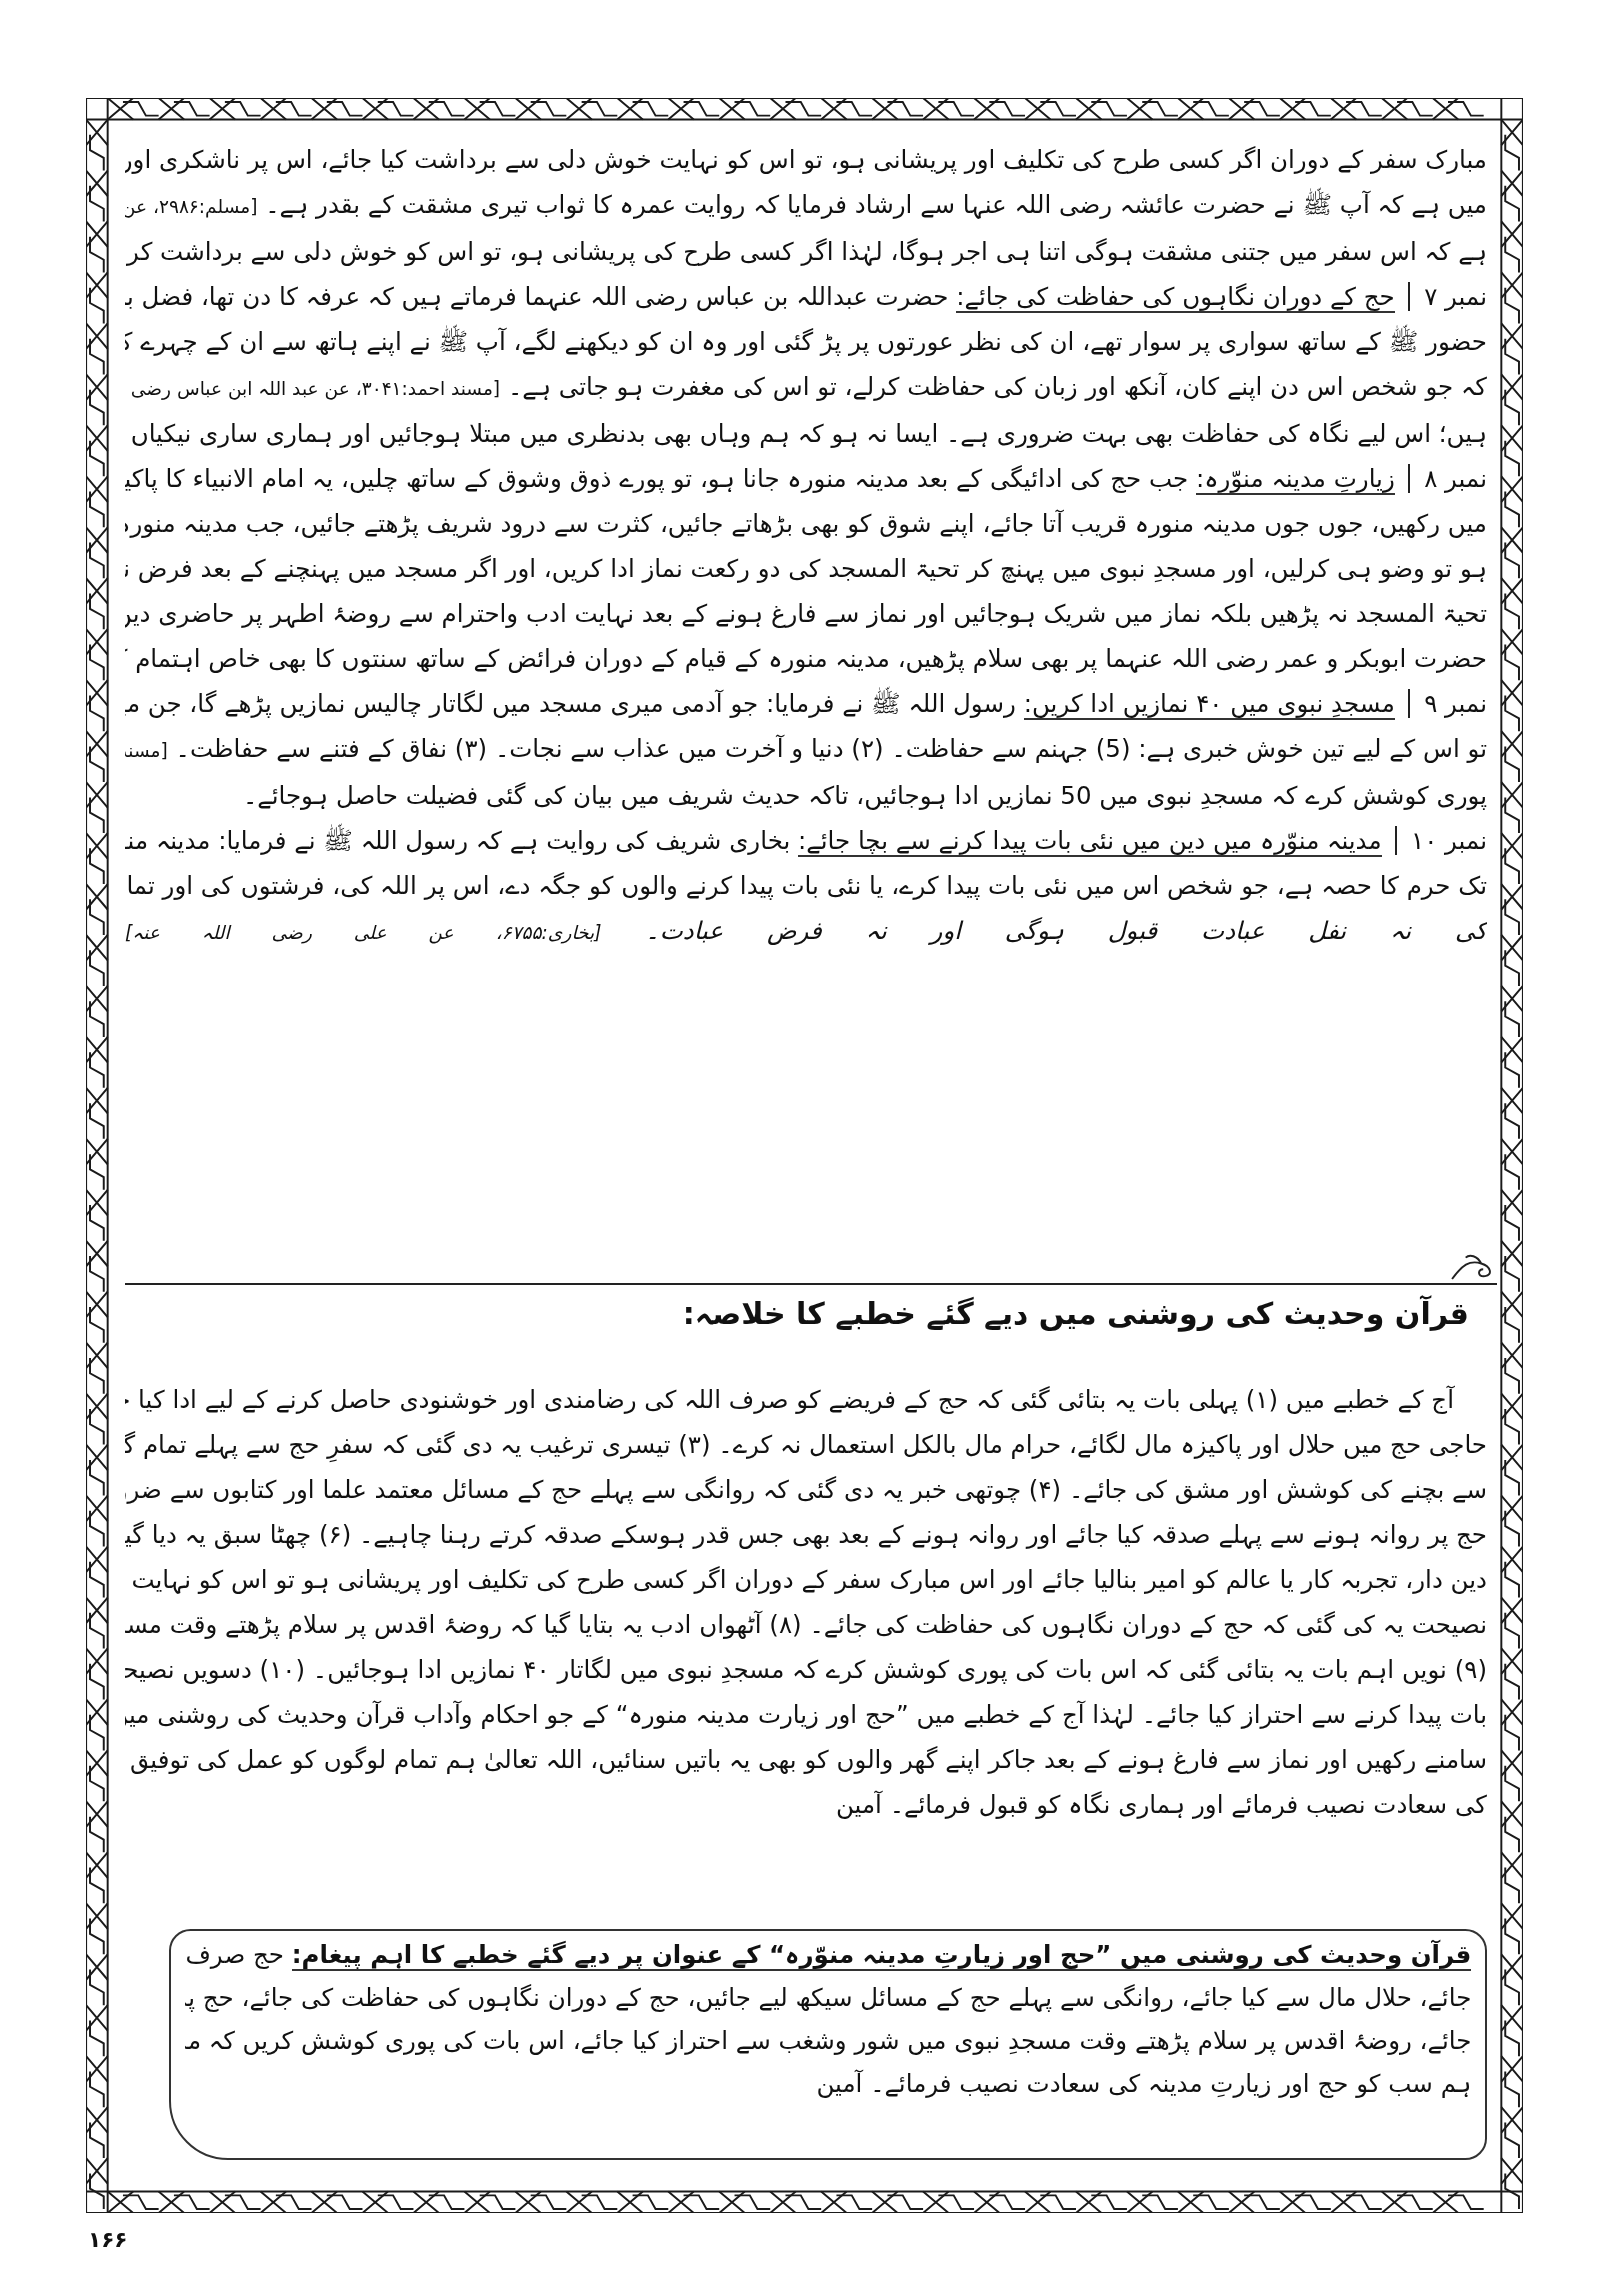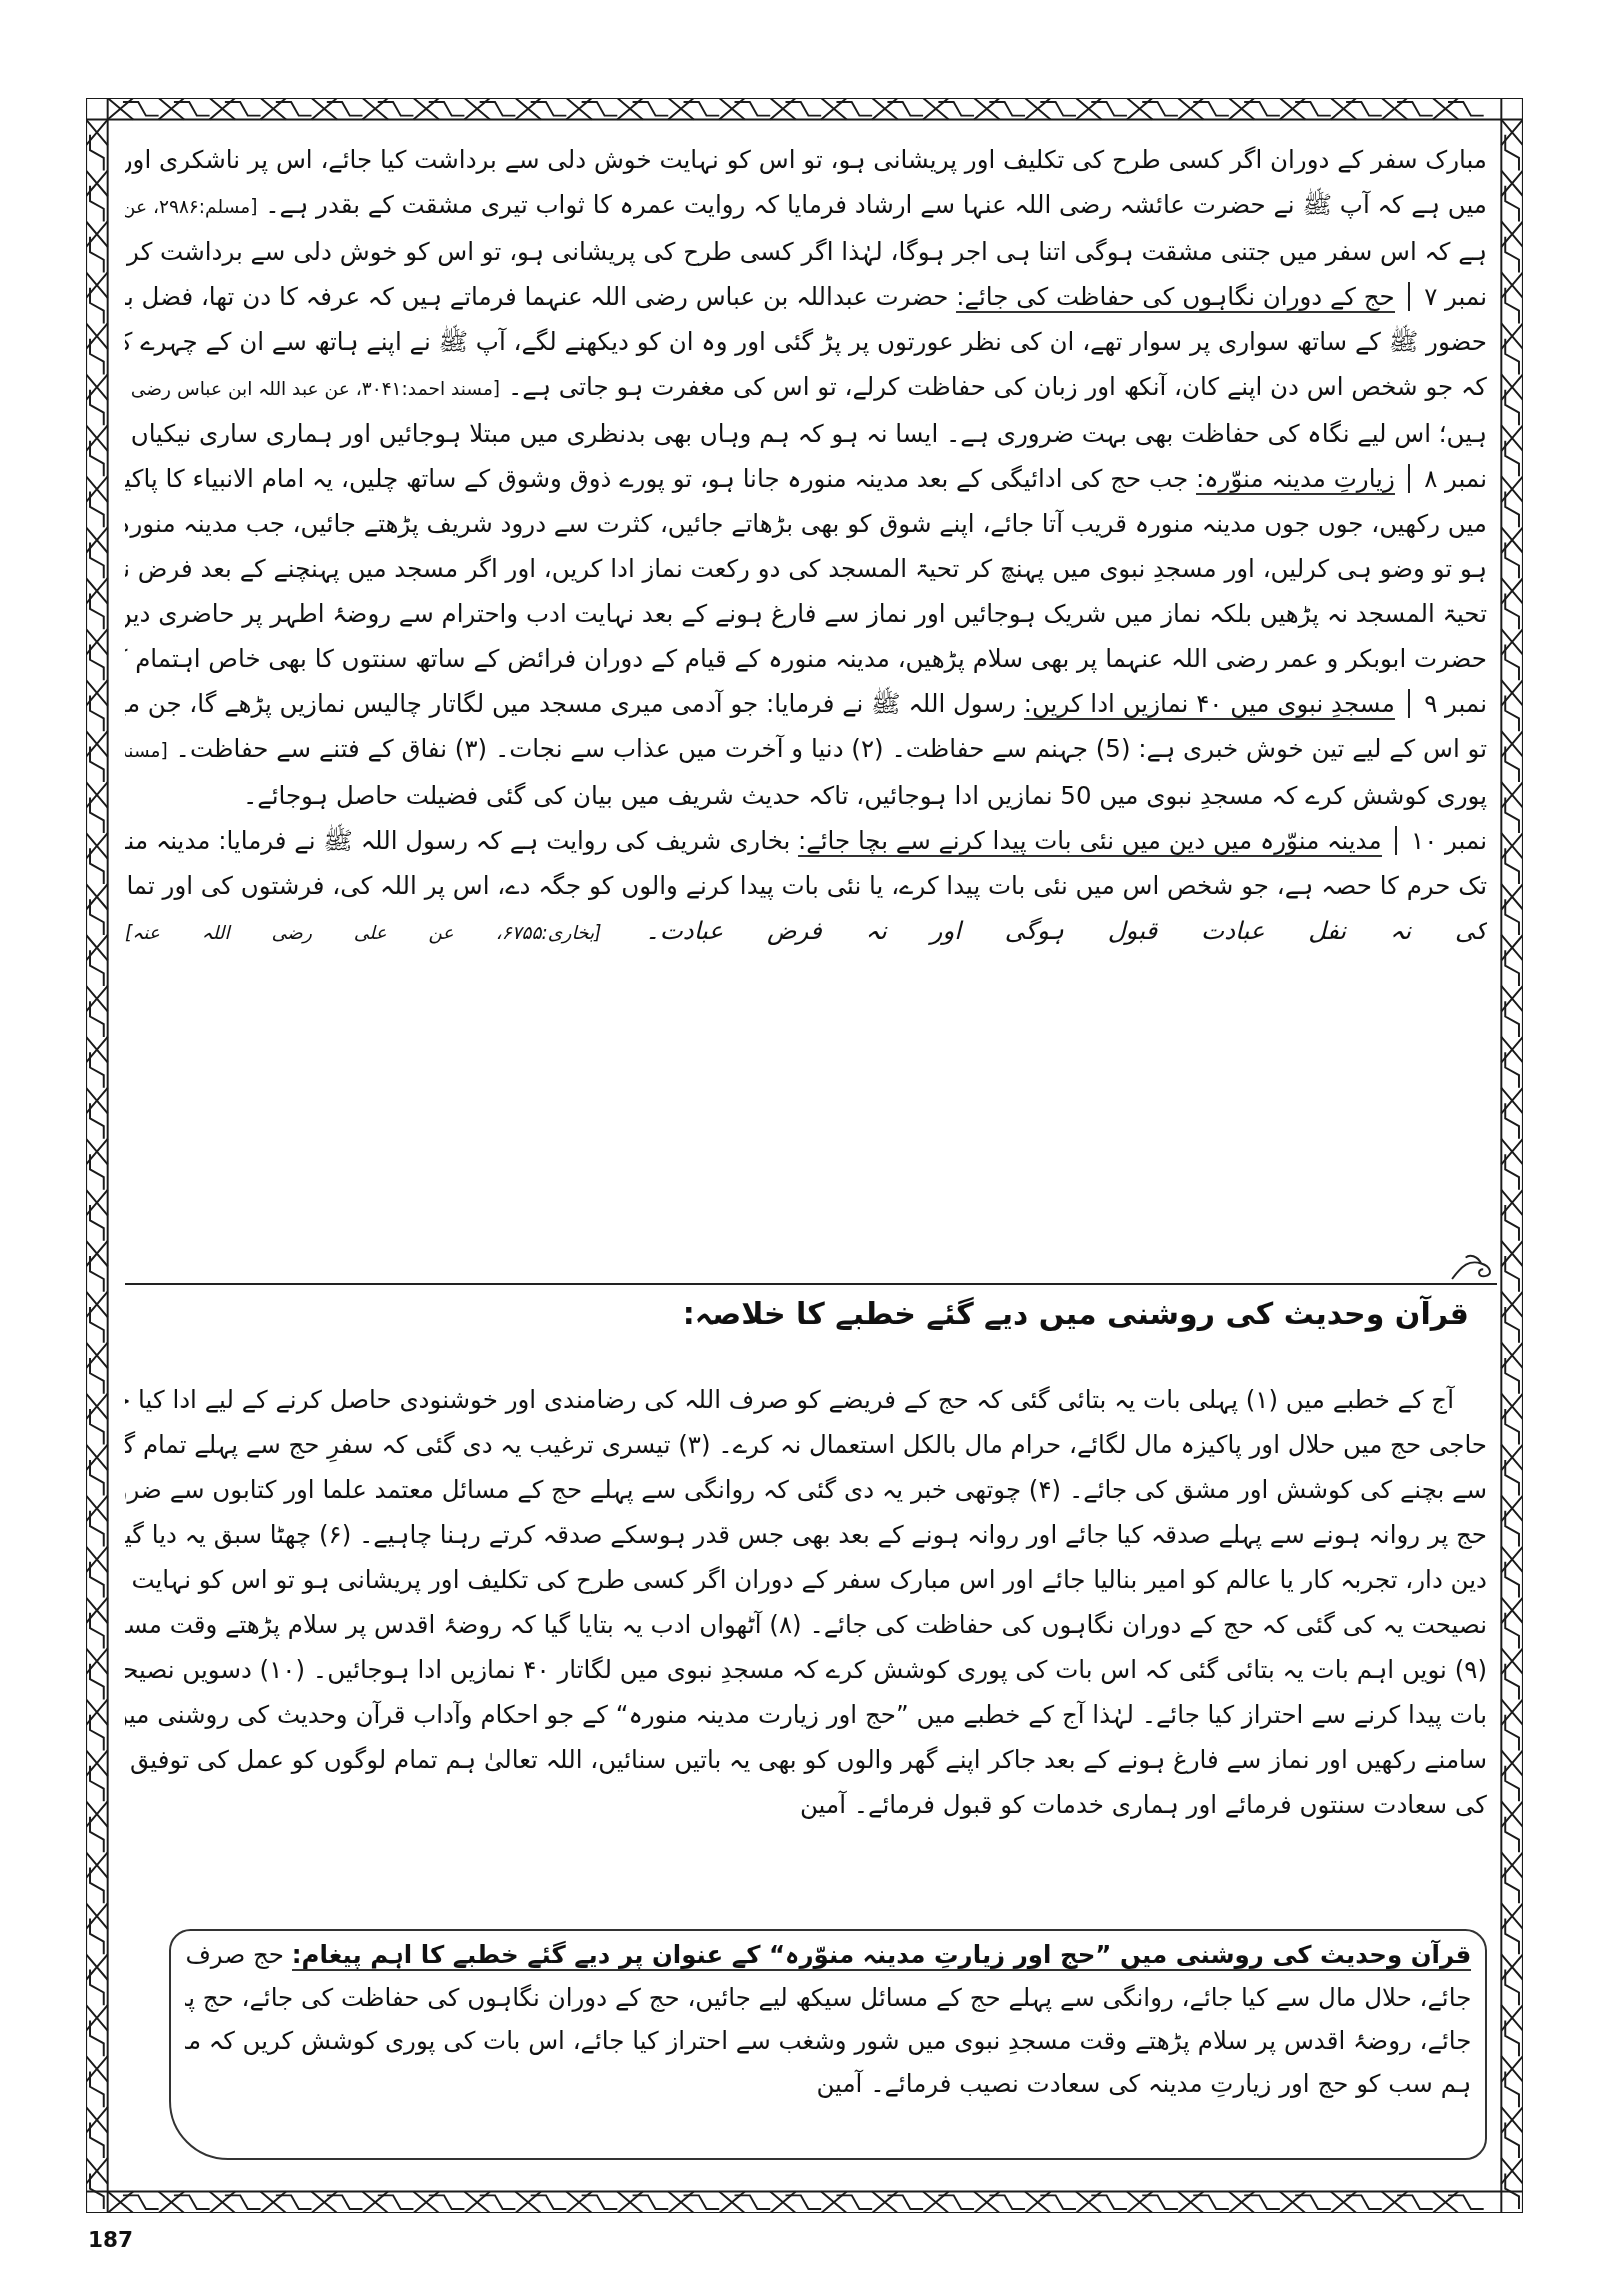--- a/index.html
+++ b/index.html
@@ -395,27 +395,27 @@
 <div class="summary">
   <div class="line">آج کے خطبے میں (۱) پہلی بات یہ بتائی گئی کہ حج کے فریضے کو صرف اللہ کی رضامندی اور خوشنودی حاصل کرنے کے لیے ادا کیا جائے۔ (۲) دوسرا ادب یہ بتایا گیا کہ</div>
   <div class="line">حاجی حج میں حلال اور پاکیزہ مال لگائے، حرام مال بالکل استعمال نہ کرے۔ (۳) تیسری ترغیب یہ دی گئی کہ سفرِ حج سے پہلے تمام گناہوں سے توبہ کی جائے اور پہلے سے ہی گناہوں</div>
   <div class="line">سے بچنے کی کوشش اور مشق کی جائے۔ (۴) چوتھی خبر یہ دی گئی کہ روانگی سے پہلے حج کے مسائل معتمد علما اور کتابوں سے ضرور سیکھ لیے جائیں۔ (۵) پانچواں درس یہ دیا گیا کہ</div>
   <div class="line">حج پر روانہ ہونے سے پہلے صدقہ کیا جائے اور روانہ ہونے کے بعد بھی جس قدر ہوسکے صدقہ کرتے رہنا چاہیے۔ (۶) چھٹا سبق یہ دیا گیا کہ اپنے ساتھیوں میں سے کسی</div>
   <div class="line">دین دار، تجربہ کار یا عالم کو امیر بنالیا جائے اور اس مبارک سفر کے دوران اگر کسی طرح کی تکلیف اور پریشانی ہو تو اس کو نہایت خوش دلی سے برداشت کیا جائے۔ (۷) ساتویں</div>
   <div class="line">نصیحت یہ کی گئی کہ حج کے دوران نگاہوں کی حفاظت کی جائے۔ (۸) آٹھواں ادب یہ بتایا گیا کہ روضۂ اقدس پر سلام پڑھتے وقت مسجدِ نبوی میں شور وشغب سے احتراز کیا جائے۔</div>
   <div class="line">(۹) نویں اہم بات یہ بتائی گئی کہ اس بات کی پوری کوشش کرے کہ مسجدِ نبوی میں لگاتار ۴۰ نمازیں ادا ہوجائیں۔ (۱۰) دسویں نصیحت یہ کی گئی کہ مدینہ منورہ میں دین کے اندر نئی</div>
   <div class="line">بات پیدا کرنے سے احتراز کیا جائے۔ لہٰذا آج کے خطبے میں ”حج اور زیارت مدینہ منورہ“ کے جو احکام وآداب قرآن وحدیث کی روشنی میں بیان کیے گئے ہیں، ہم ان کو اپنے</div>
   <div class="line">سامنے رکھیں اور نماز سے فارغ ہونے کے بعد جاکر اپنے گھر والوں کو بھی یہ باتیں سنائیں، اللہ تعالیٰ ہم تمام لوگوں کو عمل کی توفیق عطا فرمائے، اور ہم سب کو حج اور زیارتِ مدینہ</div>
-  <div class="line last">کی سعادت سنتوں فرمائے اور ہماری خدمات کو قبول فرمائے۔ آمین</div>
+  <div class="line last">کی سعادت نصیب فرمائے اور ہماری نگاہ کو قبول فرمائے۔ آمین</div>
 </div>
 
 <div class="box">
   <div class="line">
     <span class="box-head uline">قرآن وحدیث کی روشنی میں ”حج اور زیارتِ مدینہ منوّرہ“ کے عنوان پر دیے گئے خطبے کا اہم پیغام:</span>
     <span>حج صرف اللہ کی رضامندی حاصل کرنے کے لیے کیا</span>
   </div>
   <div class="line">جائے، حلال مال سے کیا جائے، روانگی سے پہلے حج کے مسائل سیکھ لیے جائیں، حج کے دوران نگاہوں کی حفاظت کی جائے، حج پر روانہ ہونے سے پہلے اور بعد بھی خوب صدقہ کیا</div>
   <div class="line">جائے، روضۂ اقدس پر سلام پڑھتے وقت مسجدِ نبوی میں شور وشغب سے احتراز کیا جائے، اس بات کی پوری کوشش کریں کہ مسجدِ نبوی میں لگاتار ۴۰ نمازیں ادا ہوجائیں، اللہ تعالیٰ</div>
   <div class="line last">ہم سب کو حج اور زیارتِ مدینہ کی سعادت نصیب فرمائے۔ آمین</div>
 </div>
 
-<div class="page-number">187</div>
+<div class="page-number">۱۶۶</div>
 
 
 </body></html>

